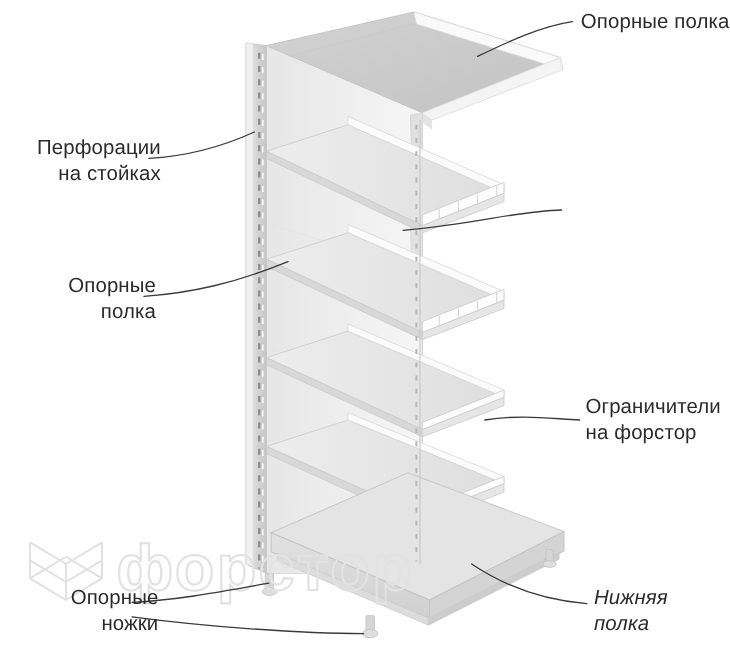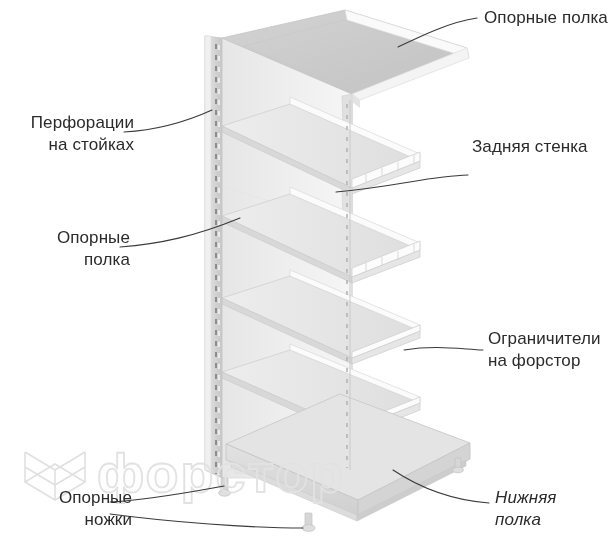--- a/index.html
+++ b/index.html
@@ -195,21 +195,20 @@
     <path d="M 489,503 C 450,500 420,488 393,470"></path>
     <path d="M 124,132 C 160,130 190,120 212,110"></path>
     <path d="M 120,247 C 160,244 196,236 240,218"></path>
     <path d="M 110,502 C 150,500 190,492 224,486"></path>
     <path d="M 110,514 C 170,522 250,528 303,528"></path>
   </svg>
 
   <div class="lbl-layer">
     <div class="label l" style="left:484px; top:7px;">Опорные полка</div>
 
-    <div class="label l" style="left:472px; top:136px;">Задняя стенка</div>
 
     <div class="label l" style="left:488px; top:328px;">Ограничители
 на форстор</div>
 
     <div class="label l" style="left:495px; top:487px;font-style:italic;">Нижняя
 полка</div>
 
     <div class="label r" style="left:0px; top:112px; width:118px;">Перфорации
 на стойках</div>
 

